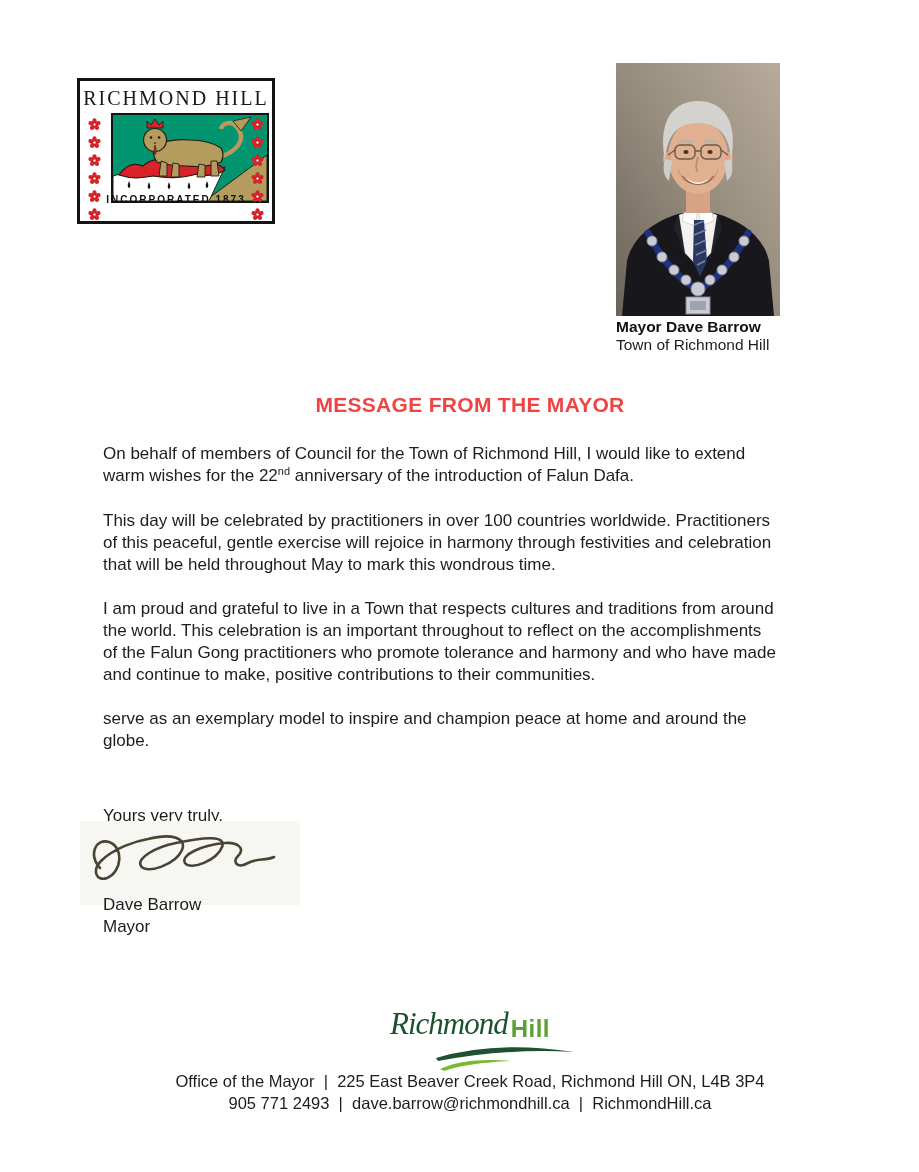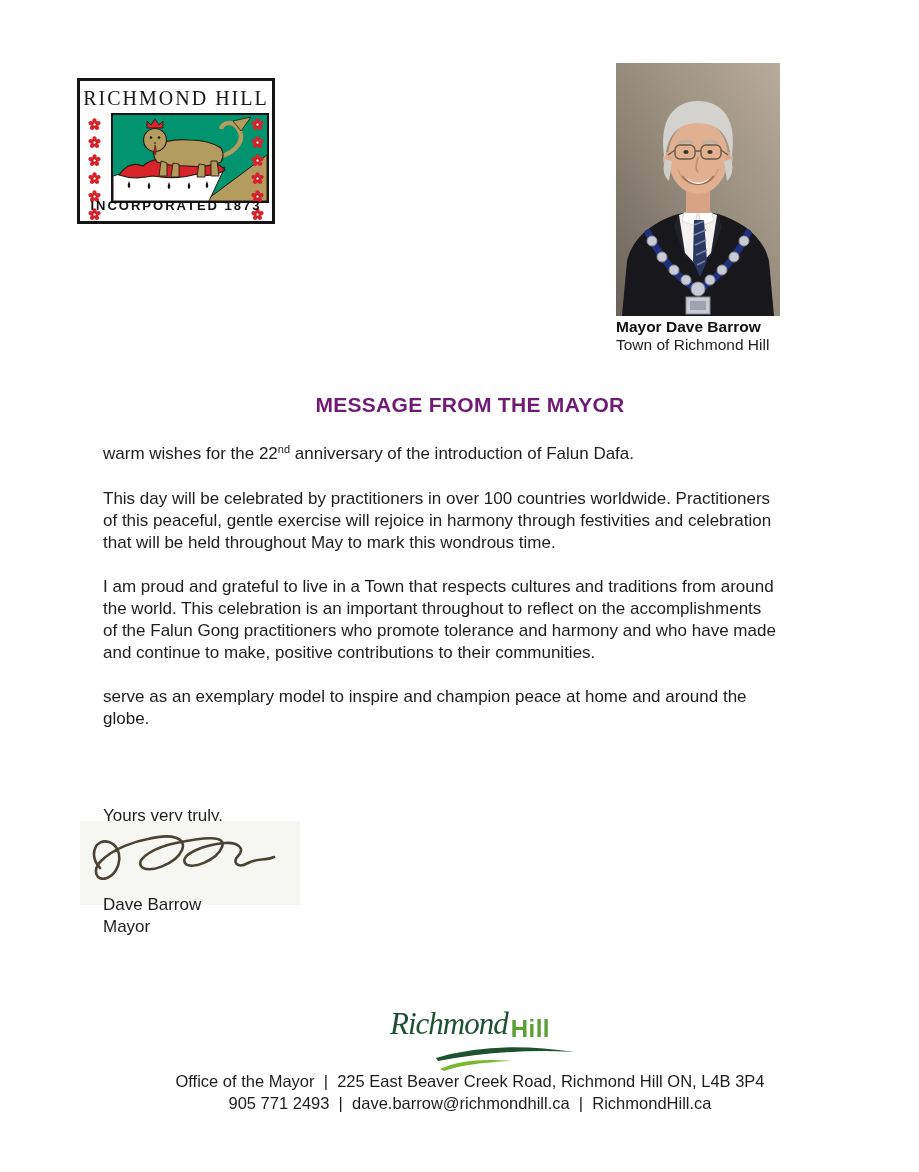--- a/index.html
+++ b/index.html
@@ -14,35 +14,35 @@
            background:#ffffff; border:3px solid #141414; }
   .crest-title { position:absolute; top:6px; left:0; right:0; text-align:center;
 
                  font-family:"Liberation Serif", serif; font-size:20px; letter-spacing:2px; color:#181818; }
   .crest-shield { position:absolute; left:31px; top:32px; width:158px; height:90px;
                   border:2px solid #141414; background:#00956f; }
   .crest-shield svg { display:block; width:100%; height:100%; }
   .roses { position:absolute; top:37px; display:flex; flex-direction:column; gap:5px; }
   .roses-left { left:8px; } .roses-right { right:8px; }
   .rose { width:13px; height:13px; display:block; }
-  .crest-banner { position:absolute; bottom:8px; left:0; right:0; text-align:center;
-                  font-weight:bold; font-size:13px; letter-spacing:2px; color:#101010; }
+  .crest-banner { position:absolute; bottom:16px; left:0; right:0; text-align:center;
+                  font-weight:bold; font-size:10px; letter-spacing:2px; color:#101010; }
 
   
   .photo { position:absolute; left:616px; top:63px; width:164px; height:253px; }
   .photo svg { display:block; width:100%; height:100%; }
   .photo-caption-name { position:absolute; left:616px; top:318px; font-size:15.5px;
                         font-weight:bold; line-height:17px; color:#111; white-space:nowrap; }
   .photo-caption-org  { position:absolute; left:616px; top:336px; font-size:15.5px;
                         line-height:17px; color:#1d1d1d; white-space:nowrap; }
 
   
   .letter { position:absolute; left:103px; top:393px; width:734px; }
   .letter-heading { font-size:21px; line-height:24px; font-weight:bold; text-align:center;
-                    letter-spacing:0.3px; color:#701a75; margin-bottom:26px; }
+                    letter-spacing:0.3px; color:#ef4444; margin-bottom:26px; }
   .para { margin-bottom:22px; }
   .line { font-size:17px; line-height:22px; white-space:nowrap; color:#1d1d1d; }
   .sup { font-size:11px; position:relative; top:-6px; }
 
   
   .closing      { position:absolute; left:103px; top:805px; font-size:17px; line-height:22px; white-space:nowrap; }
   .sig-bg       { position:absolute; left:80px;  top:821px; width:220px; height:84px; background:#f6f6f3; }
   .signature    { position:absolute; left:84px;  top:826px; width:215px; height:70px; }
   .signer-name  { position:absolute; left:103px; top:894px; font-size:17px; line-height:22px; white-space:nowrap; }
   .signer-title { position:absolute; left:103px; top:916px; font-size:17px; line-height:22px; white-space:nowrap; }
@@ -225,20 +225,21 @@
       <path d="M62,106 Q64,113 68,117 M102,106 Q100,113 96,117" stroke="#cf9c7b" stroke-width="1.2" fill="none"></path>
     </svg>
   </div>
   <div class="photo-caption-name">Mayor Dave Barrow</div>
   <div class="photo-caption-org">Town of Richmond Hill</div>
 
   <div class="letter">
     <div class="letter-heading">MESSAGE FROM THE MAYOR</div>
 
     <div class="para">
+      <div class="line">On behalf of members of Council for the Town of Richmond Hill, I would like to extend</div>
       <div class="line"><span>warm wishes for the 22</span><span class="sup">nd</span><span> anniversary of the introduction of Falun Dafa.</span></div>
     </div>
 
     <div class="para">
       <div class="line">This day will be celebrated by practitioners in over 100 countries worldwide. Practitioners</div>
       <div class="line">of this peaceful, gentle exercise will rejoice in harmony through festivities and celebration</div>
       <div class="line">that will be held throughout May to mark this wondrous time.</div>
     </div>
 
     <div class="para">

